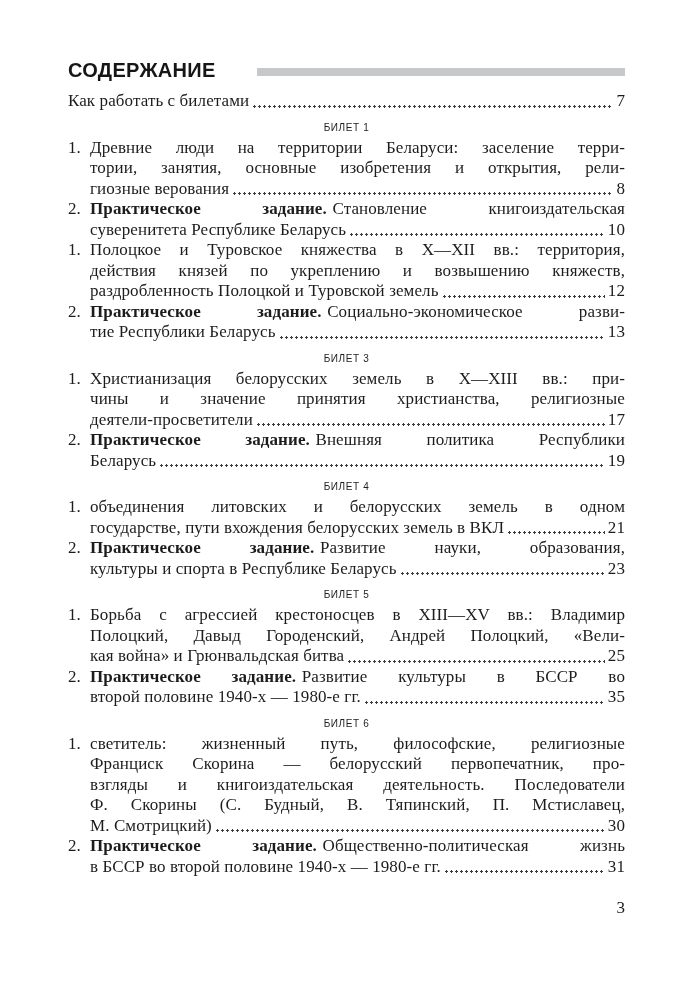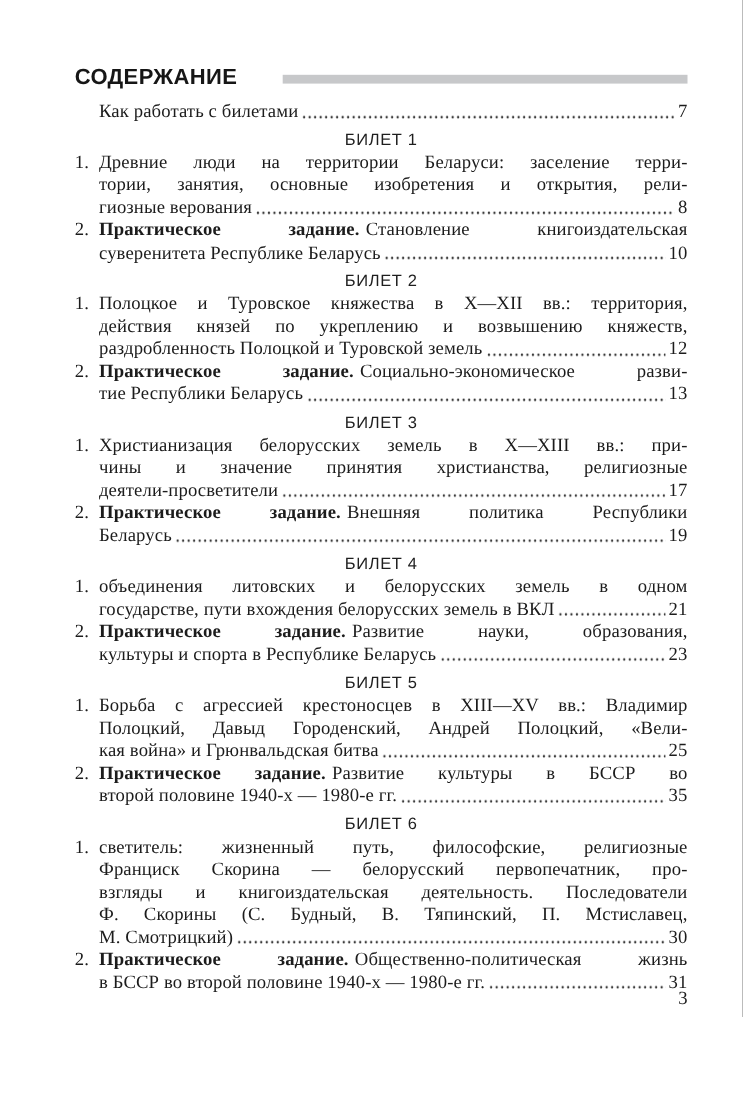--- a/index.html
+++ b/index.html
@@ -37,27 +37,26 @@
     height: 8px;
     margin-left: 13px;
     transform: translateY(2px);
     background: #c7c8ca;
   }
   
   .toc-body { font-size: 17px; line-height: 20.5px; letter-spacing: 0.1px; }
   .intro-entry {
     display: flex;
     align-items: baseline;
-    margin-left: 22px;
     margin-bottom: 5px;
   }
   .bilet-heading {
     font-family: "Liberation Sans", sans-serif;
     font-weight: normal;
-    font-size: 15px;
+    font-size: 10px;
     line-height: 17px;
     letter-spacing: 0.6px;
     text-align: center;
     color: #1e1e1e;
     margin: 7px 0 2px 0;
   }
   .toc-item { display: flex; }
   .item-number { flex: 0 0 22px; }
   .item-body { flex: 1 1 auto; min-width: 0; }
   .line-full {
@@ -128,21 +127,20 @@
         <span class="line-text">суверенитета Республике Беларусь</span>
         <span class="dot-leader"></span>
         <span class="page-ref">10</span>
       </div>
     </div>
   </div>
 </div>
   </section>
 
   <section>
-    <h2 class="bilet-heading">БИЛЕТ 2</h2>
     <div>
   <div class="toc-item">
     <span class="item-number">1.</span>
     <div class="item-body">
       <div class="line-full"><span>Полоцкое и Туровское княжества в X—XII вв.: территория,</span></div>
 
   <div class="line-full">действия князей по укреплению и возвышению княжеств,</div>
 <div class="line-last">
         <span class="line-text">раздробленность Полоцкой и Туровской земель</span>
         <span class="dot-leader"></span>

